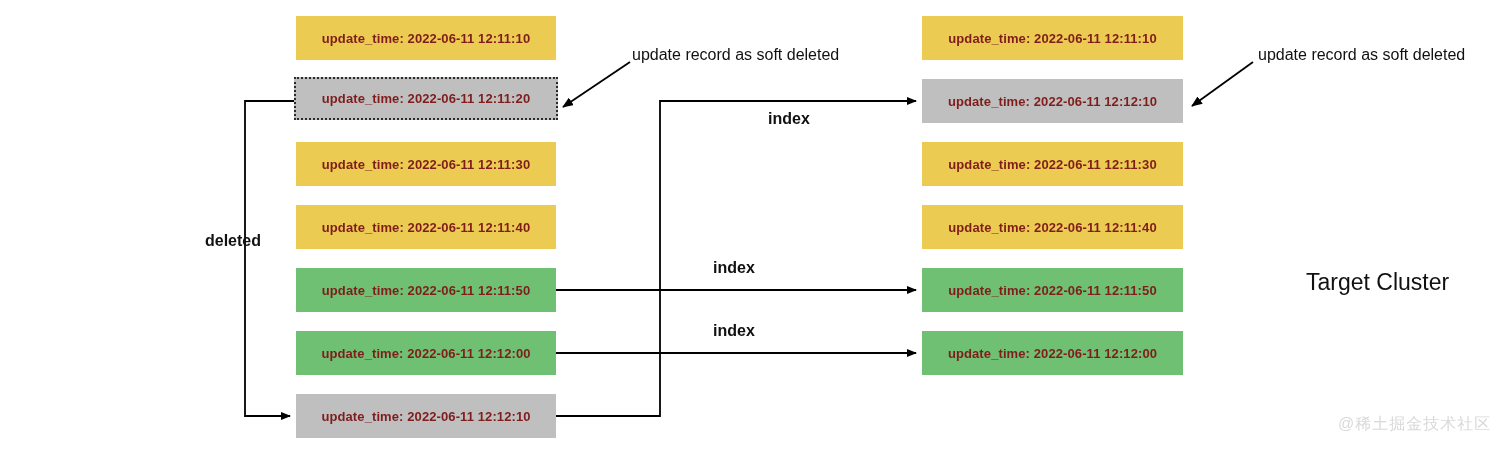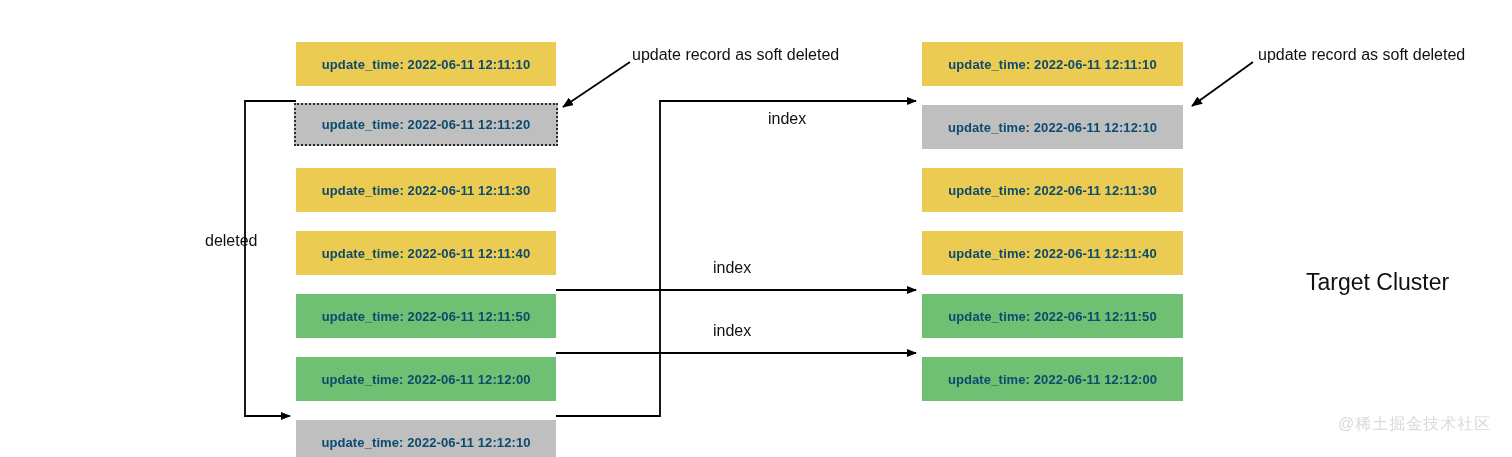--- a/index.html
+++ b/index.html
@@ -28,41 +28,41 @@
   }
   .record-box {
     position: absolute;
     box-sizing: border-box;
     display: flex;
     align-items: center;
     justify-content: center;
     font-size: 13px;
     font-weight: bold;
     letter-spacing: 0.1px;
-    color: #0c4a6e;
+    color: #7f1d1d;
     white-space: nowrap;
-    margin-top: 26px;
   }
   .rb-yellow { background: #EBCB51; }
   .rb-green  { background: #6FC072; }
   .rb-gray   { background: #BFBFBF; }
   .rb-dotted { border: 2px dotted #2b2b2b; }
 
   .cluster-label {
     position: absolute;
     font-size: 23px;
     font-weight: 400;
     color: #111111;
     white-space: nowrap;
   }
   .edge-label {
     position: absolute;
     font-size: 16px;
     color: #111111;
     white-space: nowrap;
+    font-weight: bold;
   }
   .annot-label {
     position: absolute;
     font-size: 16px;
     color: #111111;
     white-space: nowrap;
   }
   .watermark {
     position: absolute;
     font-size: 16px;

